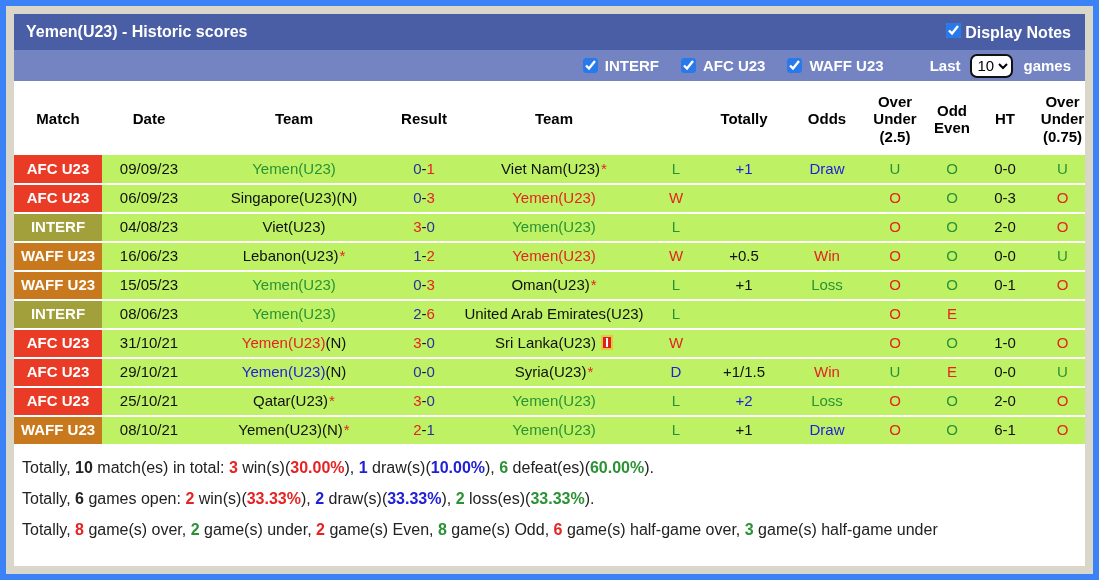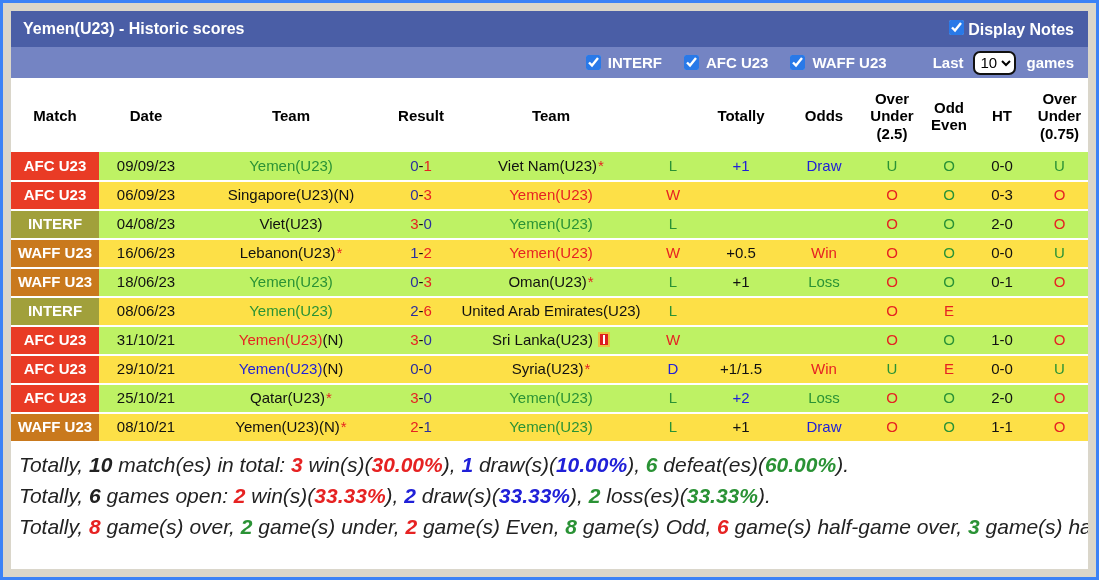--- a/index.html
+++ b/index.html
@@ -3,21 +3,21 @@
 <meta charset="utf-8">
 <style>
   * { box-sizing: border-box; }
   body {
     margin: 0;
     background: #cfccc0;
     font-family: "Liberation Sans", "DejaVu Sans", sans-serif;
   }
   .frame {
     width: 1099px; height: 580px;
-    border: 3px solid #3b82f6;
+    border: 6px solid #3b82f6;
     background: #dad6ca;
     padding: 8px;
   }
   .content {
     background: #ffffff;
     width: 100%; height: 100%;
     overflow: hidden;
   }
   
   .titlebar {
@@ -50,21 +50,21 @@
     text-align: center; vertical-align: middle;
     padding: 12px 0 10px 0; line-height: 1.15;
   }
   tbody td {
     font-size: 15px; color: #111; text-align: center; vertical-align: middle;
     height: 29px; padding: 2px 2px;
     border-bottom: 2px solid #fff;
     line-height: 1.2;
   }
   tr.dark  td { background: #bef264; }
-  tr.light td { background: #fde047; }
+  tr.light td { background: #bef264; }
   td.badge {
     color: #fff; font-weight: bold; font-size: 15px; padding: 0;
   }
   tr.dark td.badge, tr.light td.badge { background: var(--bdg); }
   .c-black { color: #111; }
   .c-green { color: #2a9235; }
   .c-red   { color: #e62222; }
   .c-blue  { color: #2020d8; }
   .c-navy  { color: #2b2f9e; }
   .c-text  { color: #222; }
@@ -73,21 +73,21 @@
     display: inline-block; width: 12px; height: 15px;
     background: #dd1f1f; border: 2px solid #e9c43e;
     margin-left: 5px; vertical-align: -2px; position: relative;
   }
   .redcard::after {
     content: ""; position: absolute; left: 3px; top: 1px;
     width: 2px; height: 9px; background: #fff;
   }
   
   .summary { padding: 6px 0 0 8px; }
-  .sumline { font-size: 21px; color: #222; line-height: 31px; white-space: nowrap; font-style: italic; }
+  .sumline { font-size: 16px; color: #222; line-height: 31px; white-space: nowrap; }
   .sumline b { font-weight: bold; }
 </style>
 </head>
 <body>
 
 <div class="frame">
   <div class="content">
 
     <div class="titlebar">
       <span>Yemen(U23) - Historic scores</span>
@@ -201,21 +201,21 @@
             <td class="c-red">W</td>
             <td class="c-black">+0.5</td>
             <td class="c-red">Win</td>
             <td class="c-red">O</td>
             <td class="c-green">O</td>
             <td class="c-black">0-0</td>
             <td class="c-green">U</td>
           </tr>
           <tr class="dark">
             <td class="badge" style="--bdg: #c9791d;">WAFF U23</td>
-            <td>18/06/23</td>
+            <td>15/05/23</td>
             <td><span class="c-green">Yemen(U23)</span></td>
             <td><span class="c-navy">0</span><span class="c-black">-</span><span class="c-red">3</span></td>
             <td><span class="c-black">Oman(U23)</span><span class="star">*</span></td>
             <td class="c-green">L</td>
             <td class="c-black">+1</td>
             <td class="c-green">Loss</td>
             <td class="c-red">O</td>
             <td class="c-green">O</td>
             <td class="c-black">0-1</td>
             <td class="c-red">O</td>
@@ -280,21 +280,21 @@
             <td class="badge" style="--bdg: #c9791d;">WAFF U23</td>
             <td>08/10/21</td>
             <td><span class="c-black">Yemen(U23)(N)</span><span class="star">*</span></td>
             <td><span class="c-red">2</span><span class="c-black">-</span><span class="c-navy">1</span></td>
             <td><span class="c-green">Yemen(U23)</span></td>
             <td class="c-green">L</td>
             <td class="c-black">+1</td>
             <td class="c-blue">Draw</td>
             <td class="c-red">O</td>
             <td class="c-green">O</td>
-            <td class="c-black">1-1</td>
+            <td class="c-black">6-1</td>
             <td class="c-red">O</td>
           </tr>
         </tbody>
     </table>
 
     <div class="summary" id="summary">
         <div class="sumline"><span class="c-text">Totally, </span><b class="c-text">10</b><span class="c-text"> match(es) in total: </span><b class="c-red">3</b><span class="c-text"> win(s)(</span><b class="c-red">30.00%</b><span class="c-text">), </span><b class="c-blue">1</b><span class="c-text"> draw(s)(</span><b class="c-blue">10.00%</b><span class="c-text">), </span><b class="c-green">6</b><span class="c-text"> defeat(es)(</span><b class="c-green">60.00%</b><span class="c-text">).</span></div>
         <div class="sumline"><span class="c-text">Totally, </span><b class="c-text">6</b><span class="c-text"> games open: </span><b class="c-red">2</b><span class="c-text"> win(s)(</span><b class="c-red">33.33%</b><span class="c-text">), </span><b class="c-blue">2</b><span class="c-text"> draw(s)(</span><b class="c-blue">33.33%</b><span class="c-text">), </span><b class="c-green">2</b><span class="c-text"> loss(es)(</span><b class="c-green">33.33%</b><span class="c-text">).</span></div>
         <div class="sumline"><span class="c-text">Totally, </span><b class="c-red">8</b><span class="c-text"> game(s) over, </span><b class="c-green">2</b><span class="c-text"> game(s) under, </span><b class="c-red">2</b><span class="c-text"> game(s) Even, </span><b class="c-green">8</b><span class="c-text"> game(s) Odd, </span><b class="c-red">6</b><span class="c-text"> game(s) half-game over, </span><b class="c-green">3</b><span class="c-text"> game(s) half-game under</span></div>
       </div>

